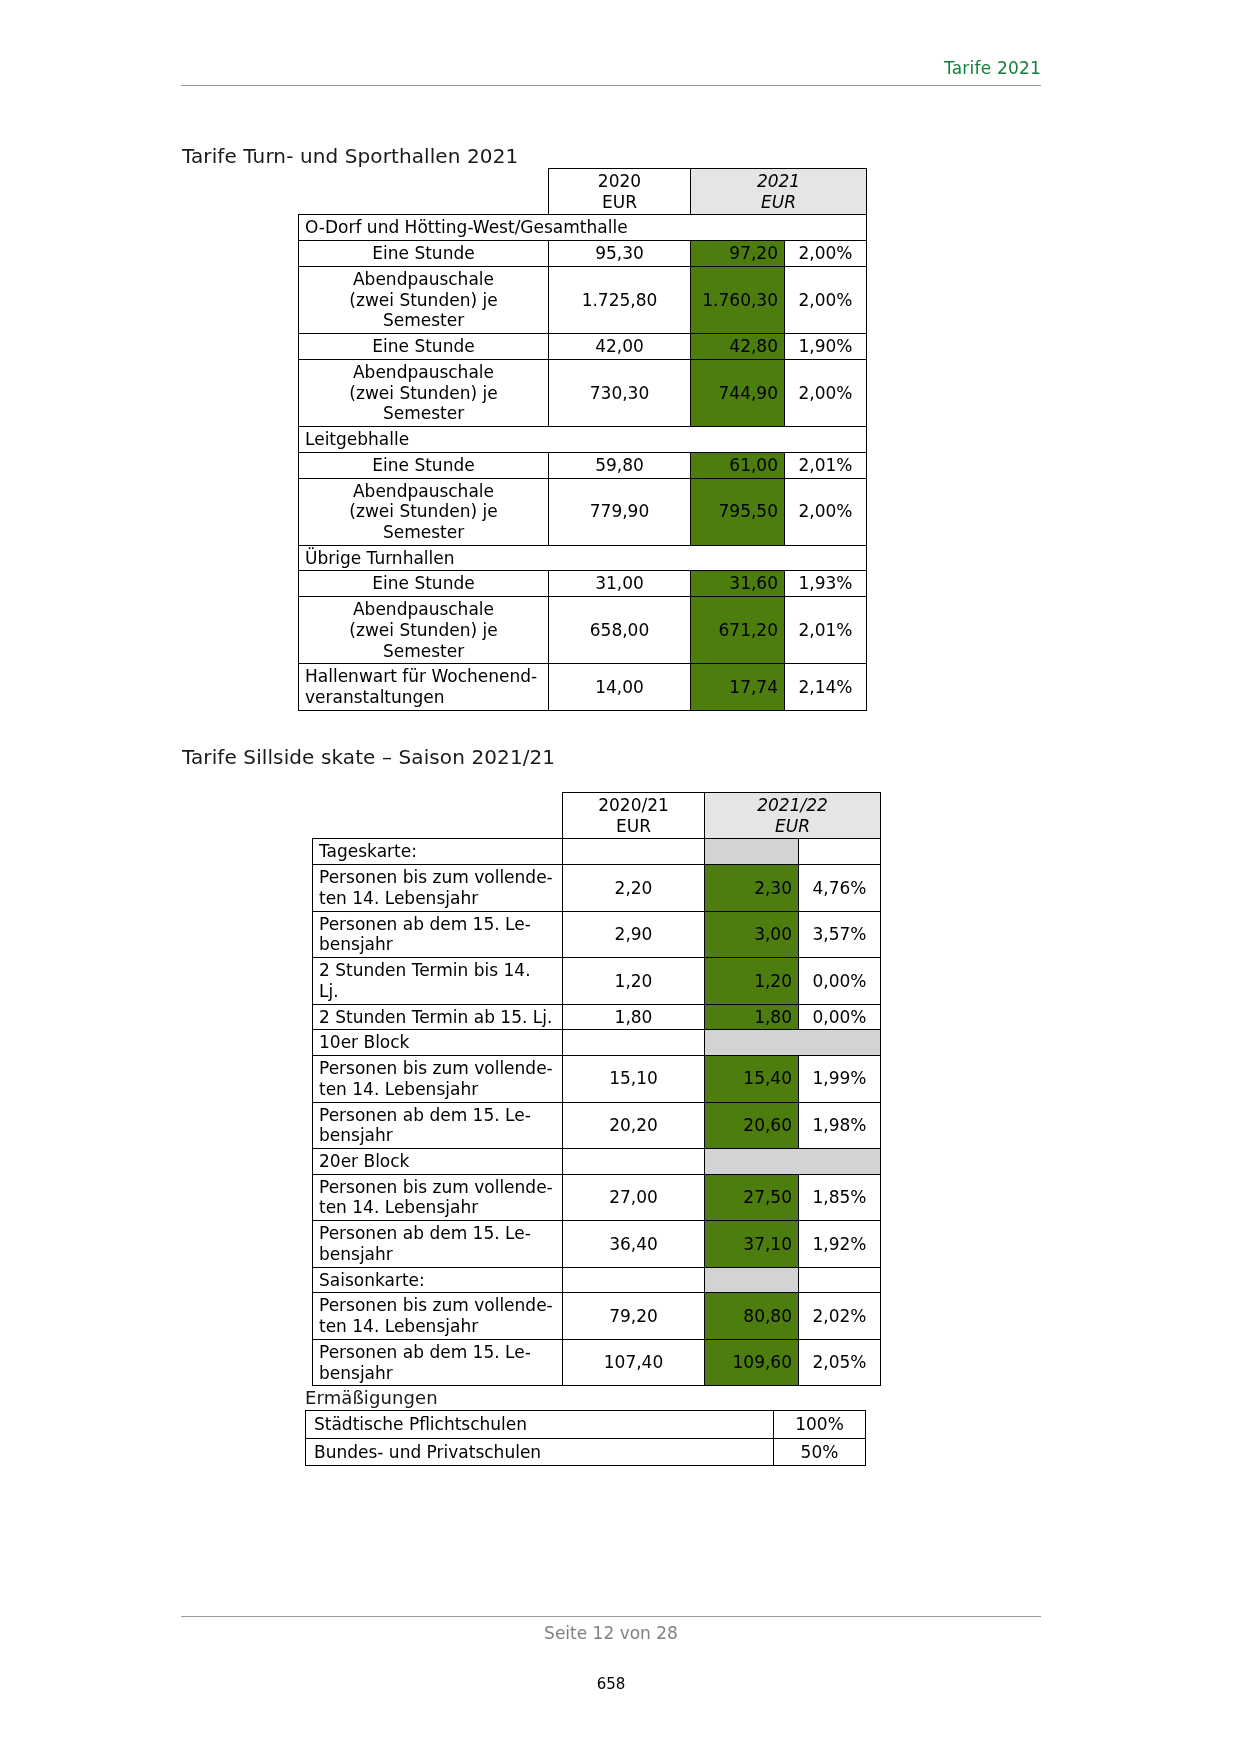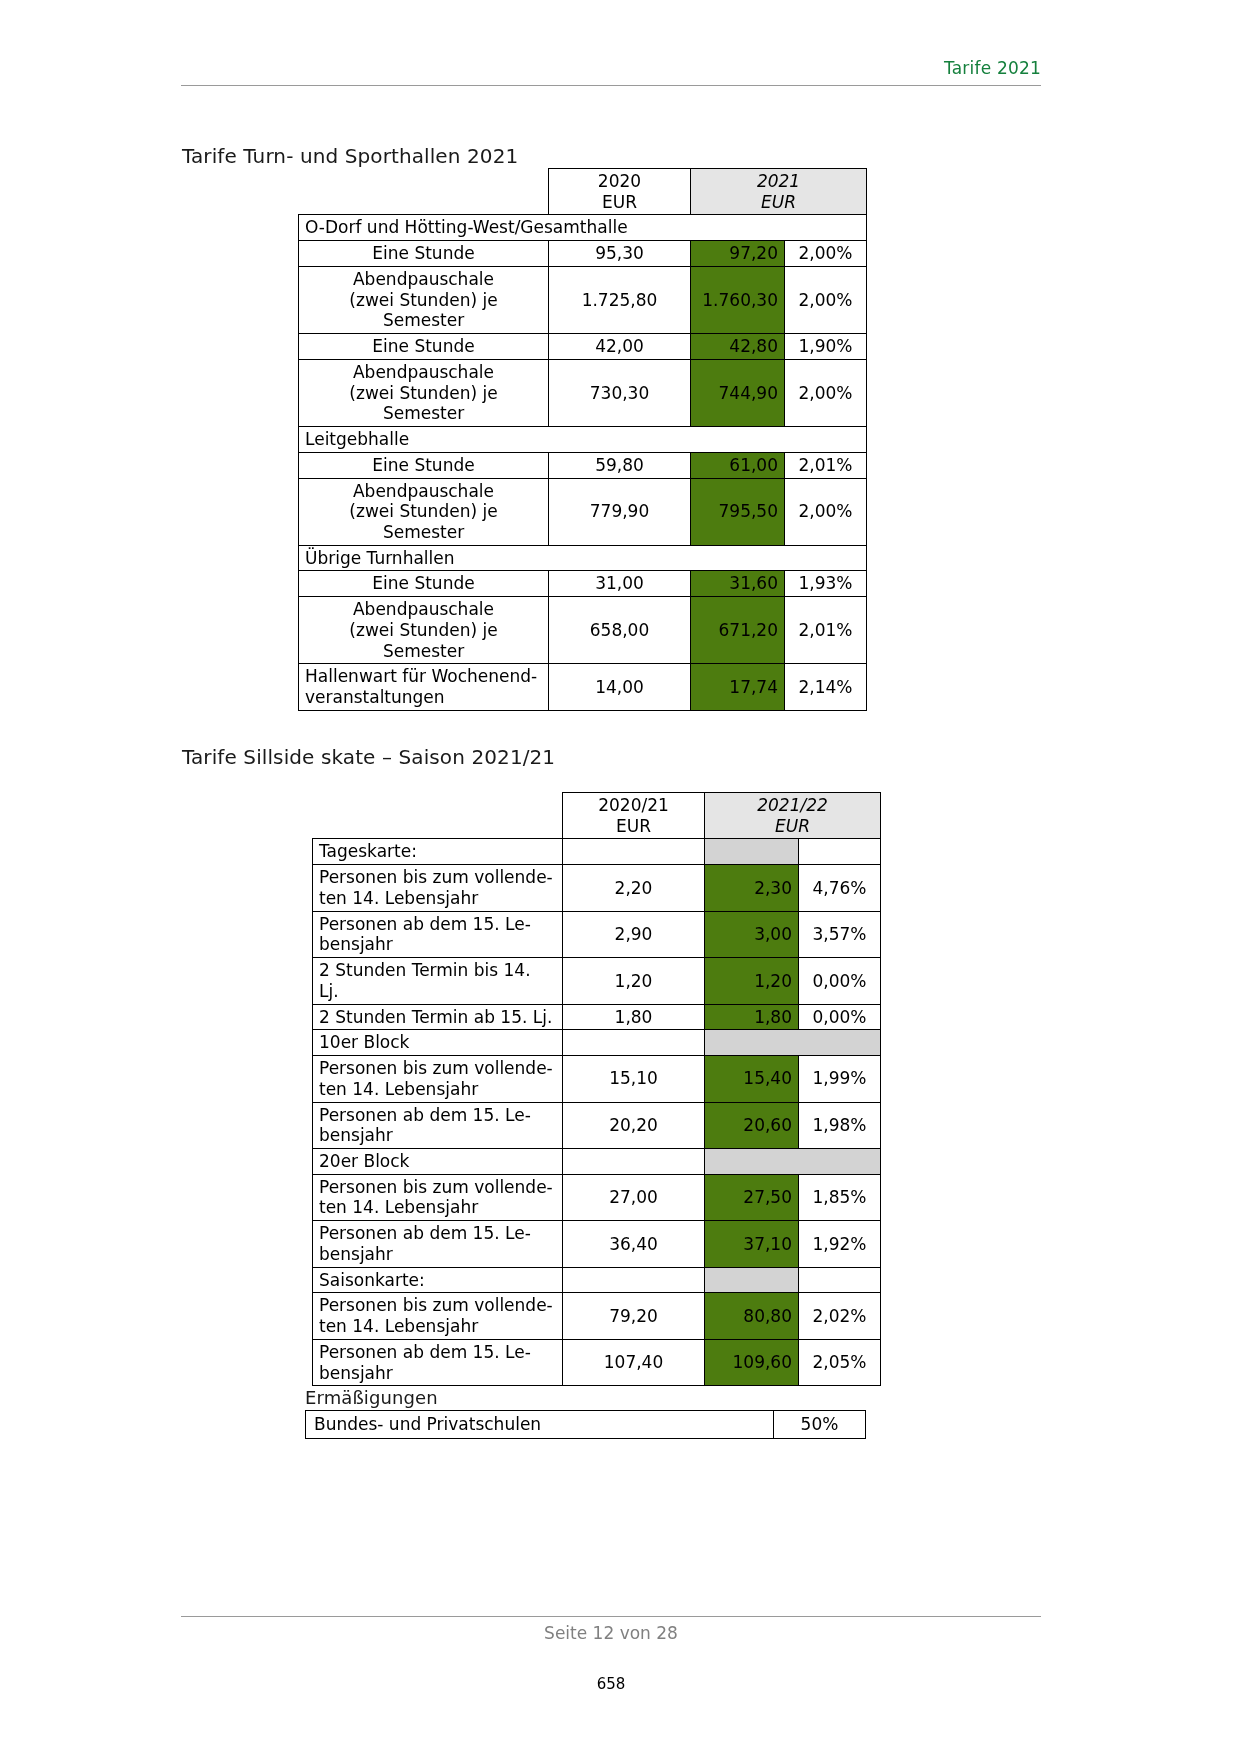--- a/index.html
+++ b/index.html
@@ -405,20 +405,24 @@
 
   <div class="section-title" id="title-erm">Ermäßigungen</div>
 
   <table class="tariff" id="table-erm">
     <colgroup>
       <col style="width:468px">
       <col style="width:92px">
     </colgroup>
     <tbody>
       <tr>
+        <td class="lbl-left">Städtische Pflichtschulen</td>
+        <td class="num">100%</td>
+      </tr>
+      <tr>
         <td class="lbl-left">Bundes- und Privatschulen</td>
         <td class="num">50%</td>
       </tr>
     </tbody>
   </table>
 
   <div class="footer">
     <div class="footer-rule"></div>
     <div class="footer-text">Seite 12 von 28</div>
   </div>

